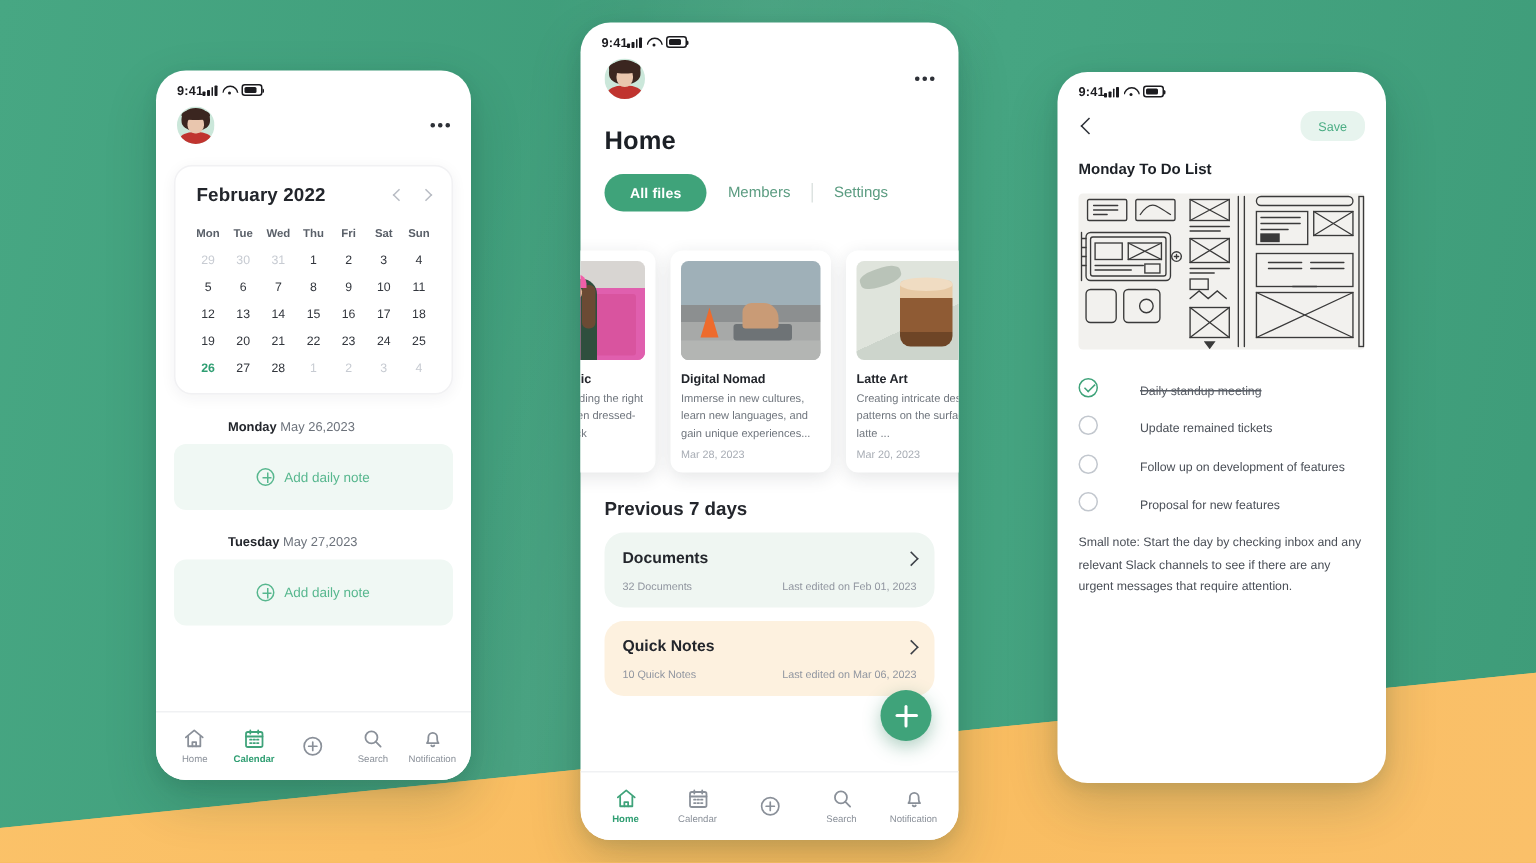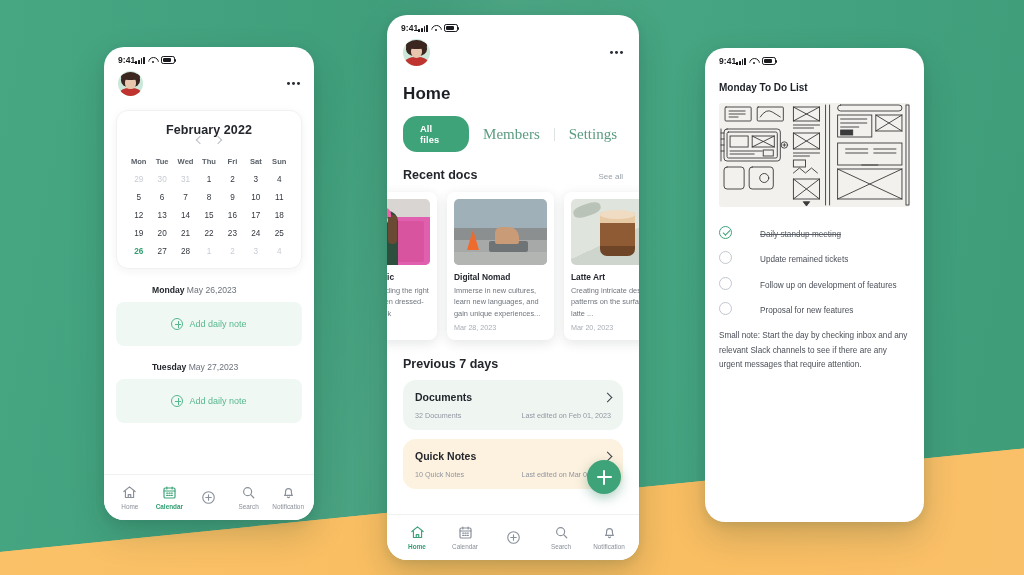--- a/index.html
+++ b/index.html
@@ -90,21 +90,21 @@
 
   
   #phone-calendar .topbar { display:flex; align-items:center; justify-content:space-between; padding: 4px 14px 0 14px; }
   #phone-calendar .avatar { width: 25px; height: 25px; }
 
   .cal-card {
     margin: 14px 12px 0 12px; background:#fff; border-radius: 12px;
     border:1px solid #F1F1F3; box-shadow: 0 2px 10px rgba(30,40,50,0.055);
     padding: 12px 10px 12px 10px;
   }
-  .cal-head { display:flex; align-items:center; justify-content:space-between; padding: 0 4px 0 4px; flex-direction: column; }
+  .cal-head { display:flex; align-items:center; justify-content:space-between; padding: 0 4px 0 4px; }
   .cal-title { font-size: 12.5px; font-weight: bold; color:#23262C; letter-spacing:.1px; }
   .cal-navs { display:flex; gap: 12px; align-items:center; }
   .chev { width:6px; height:6px; border-right:1.4px solid #B8BCC4; border-bottom:1.4px solid #B8BCC4; display:block; }
   .chev.left { transform: rotate(135deg); }
   .chev.right{ transform: rotate(-45deg); }
 
   .cal-grid { display:grid; grid-template-columns: repeat(7, 1fr); row-gap: 9px; margin-top: 14px; }
   .cal-grid .dow { font-size: 7.6px; font-weight:bold; color:#5A6069; text-align:center; }
   .cal-grid .day { font-size: 8.2px; color:#32363D; text-align:center; }
   .cal-grid .day.muted { color:#C7CBD2; }
@@ -137,21 +137,21 @@
 
   
   #phone-home .topbar { display:flex; align-items:center; justify-content:space-between; padding: 4px 16px 0 16px; }
   #phone-home .avatar { width: 27px; height: 27px; }
   .home-title { font-size: 17px; font-weight:bold; color:#1C2026; padding: 18px 16px 0 16px; letter-spacing:.1px; }
   .tabs { display:flex; align-items:center; gap: 8px; padding: 12px 16px 0 16px; }
   .tab-pill {
     background:#3FA37A; color:#fff; font-size:9.4px; font-weight:bold;
     padding: 7px 17px; border-radius: 14px; letter-spacing:.1px;
   }
-  .tab { font-size:15px; color:#5B9C81; padding: 7px 6px; font-family: Liberation Serif, serif; }
+  .tab { font-size:10px; color:#5B9C81; padding: 7px 6px; }
   .tab-sep { width:1px; height:13px; background:#DDE3E1; }
 
   .sec-head { display:flex; align-items:baseline; justify-content:space-between; padding: 0 16px; }
   .sec-title { font-size: 12.5px; font-weight:bold; color:#23262C; }
   .sec-link { font-size: 8px; color:#9AA0A8; }
 
   .docs-strip { display:flex; gap: 10px; padding: 10px 0 0 0; margin-left: -57px; }
   .doc-card {
     width: 107px; flex:none; background:#fff; border-radius: 8px;
     box-shadow: 0 3px 12px rgba(30,40,50,0.12);
@@ -413,24 +413,20 @@
   <div class="home-title">Home</div>
 
   <div class="tabs">
     <div class="tab-pill">All files</div>
     <div class="tab">Members</div>
     <div class="tab-sep"></div>
     <div class="tab">Settings</div>
   </div>
 
   <div style="margin-top:16px">
-    <div class="sec-head">
-      <div class="sec-title">Recent docs</div>
-      <div class="sec-link">See all</div>
-    </div>
     <div class="docs-strip" id="docs-strip">
         <div class="doc-card">
           <div class="doc-thumb th-weekend">
             <span class="wall"></span>
             <span class="door"></span>
             <span class="person"></span>
             <span class="hairR"></span>
             <span class="face2"></span>
             <span class="hat"></span>
           </div>
@@ -549,20 +545,24 @@
           <i></i>
           <i></i>
         </span>
       <span class="ic-wifi"></span>
       <span class="ic-batt">
           <span></span>
         </span>
     </div>
   </div>
 
+  <div class="topbar">
+    <span class="back-chev"></span>
+    <div class="save-btn">Save</div>
+  </div>
 
   <div class="todo-title">Monday To Do List</div>
 
   <div class="sketch">
     <svg viewBox="0 0 190 104" preserveAspectRatio="none" aria-hidden="true">
       <g fill="none" stroke="#3A3A3A" stroke-width="0.9" stroke-linecap="round">
         <rect x="6" y="4" width="26" height="14" rx="1"></rect>
         <path d="M10 8 h16 M10 11 h16 M10 14 h9"></path>
         <rect x="38" y="4" width="26" height="14" rx="1"></rect>
         <path d="M41 14 q6 -9 12 -5 q5 3 8 5"></path>

